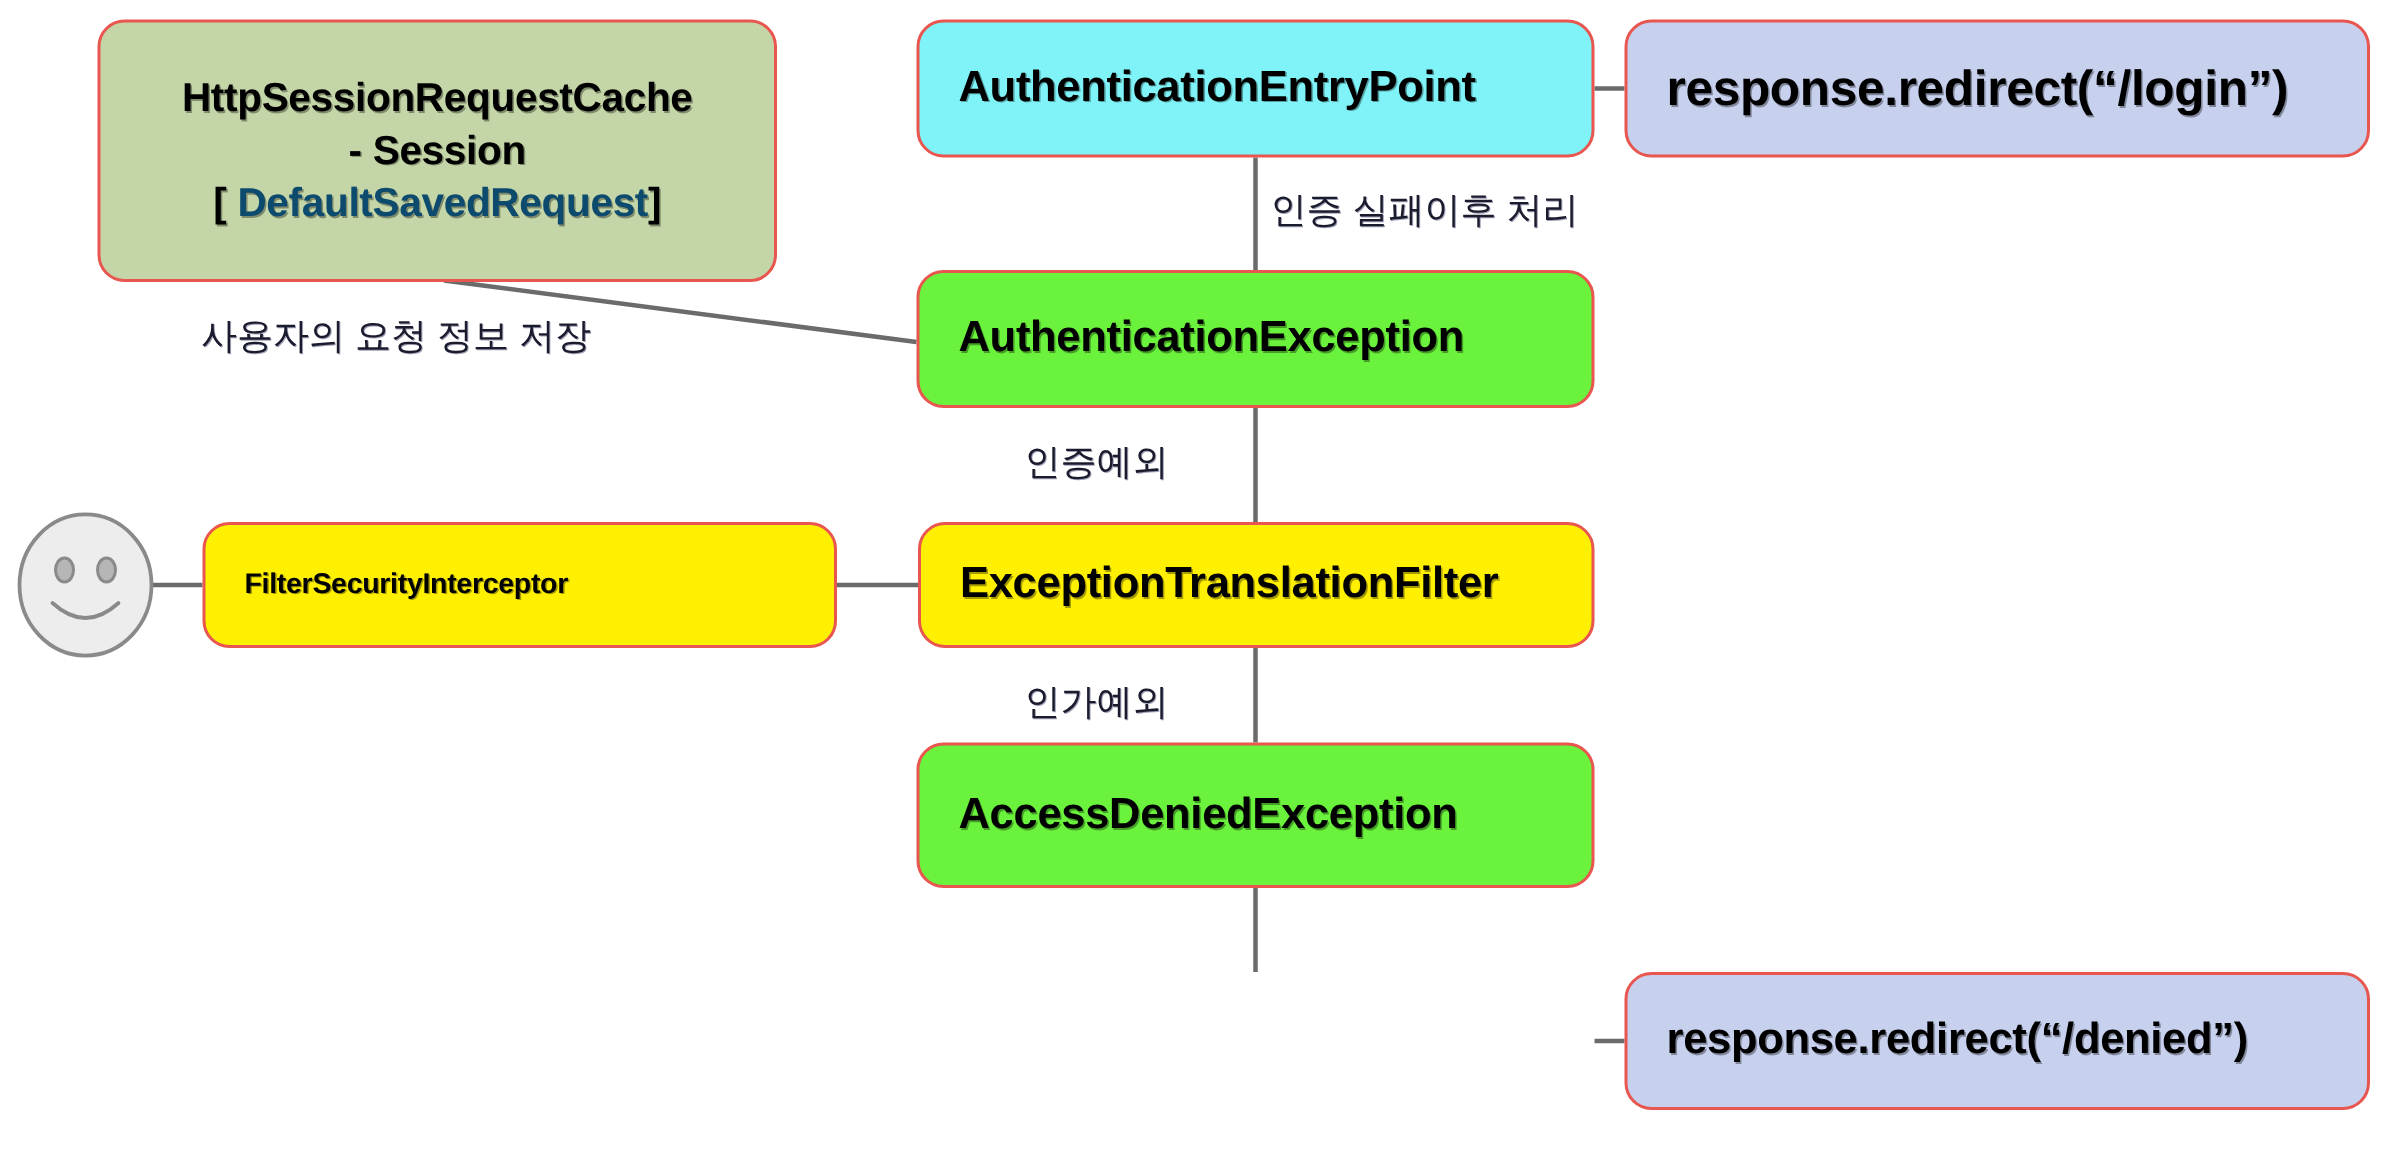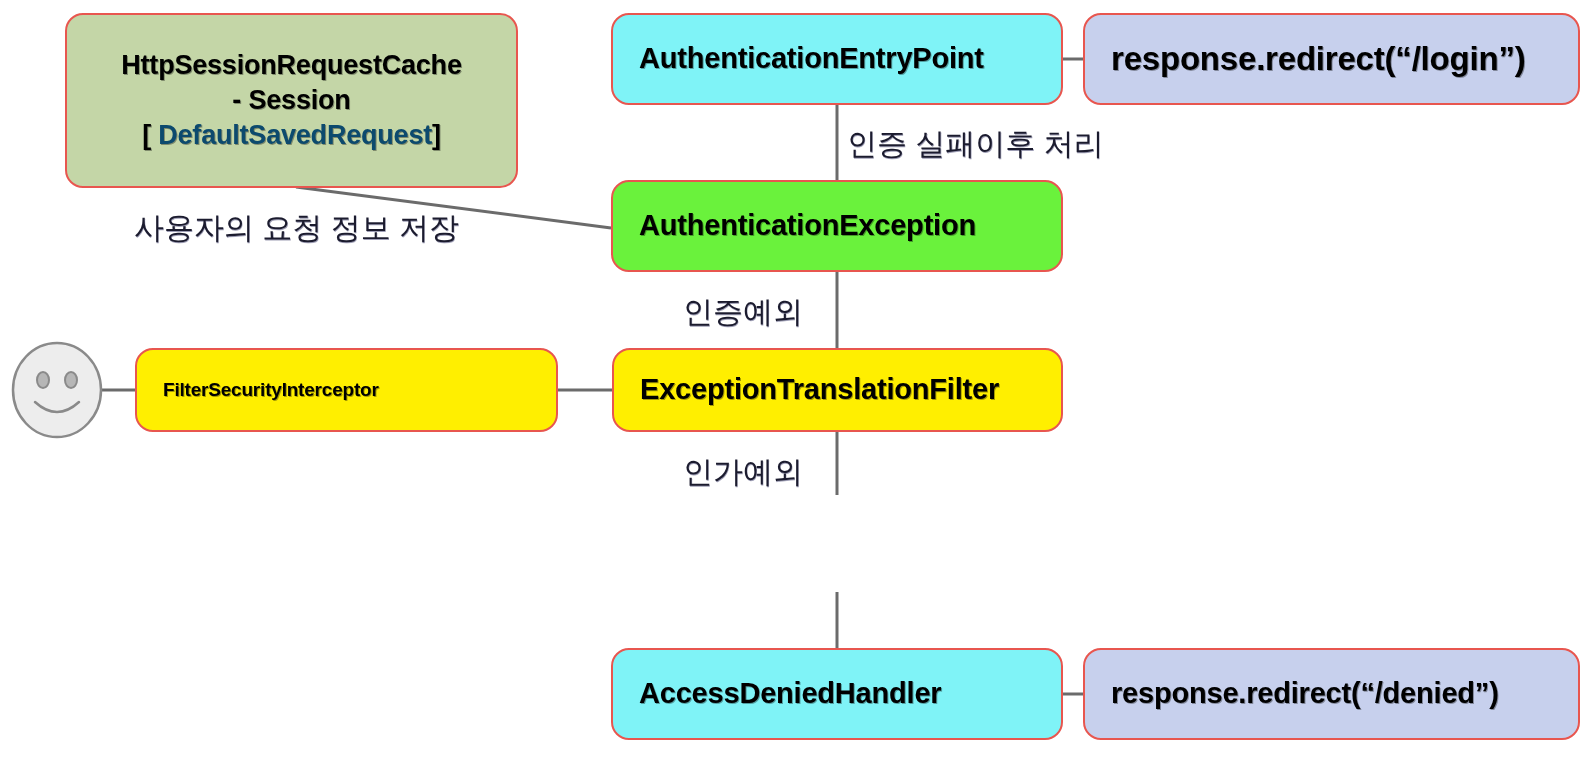--- a/index.html
+++ b/index.html
@@ -58,21 +58,21 @@
     padding-left: 0;
     text-align: center;
     white-space: pre-line;
     line-height: 1.3;
   }
   .node.sage .hl { color: #0c4a6e; }
 
   .edge-label {
     position: absolute;
     color: #1b1b2e;
-    font-size: 30px;
+    font-size: 24px;
     font-weight: normal;
     white-space: nowrap;
     z-index: 3;
     text-shadow: 0.6px 0.6px 0 rgba(40,40,90,0.45);
     text-align: center;
   }
   .actor {
     position: absolute;
     z-index: 2;
   }
@@ -129,24 +129,24 @@
   </div>
 
   <div class="node yellow" style="left:135px; top:348px; width:423px; height:84px; font-size:19px;">
     <span class="label">FilterSecurityInterceptor</span>
   </div>
 
   <div class="node yellow" style="left:612px; top:348px; width:451px; height:84px; font-size:29px;">
     <span class="label">ExceptionTranslationFilter</span>
   </div>
 
+  <div class="node green" style="left:611px; top:495px; width:452px; height:97px; font-size:29px;">
+    <span class="label">AccessDeniedException</span>
+  </div>
 
-  <div class="node cyan" style="left:611px; top:648px; width:452px; height:92px; font-size:29px;">
-    <span class="label">AccessDeniedHandler</span>
-  </div>
 
   <div class="node lav" style="left:1083px; top:648px; width:497px; height:92px; font-size:29px;">
     <span class="label">response.redirect(“/denied”)</span>
   </div>
 
   <div class="edge-label" style="left:847px; top:124px;">인증 실패이후 처리</div>
 
   <div class="edge-label" style="left:134px; top:208px;">사용자의 요청 정보 저장</div>
 
   <div class="edge-label" style="left:683px; top:292px;">인증예외</div>

